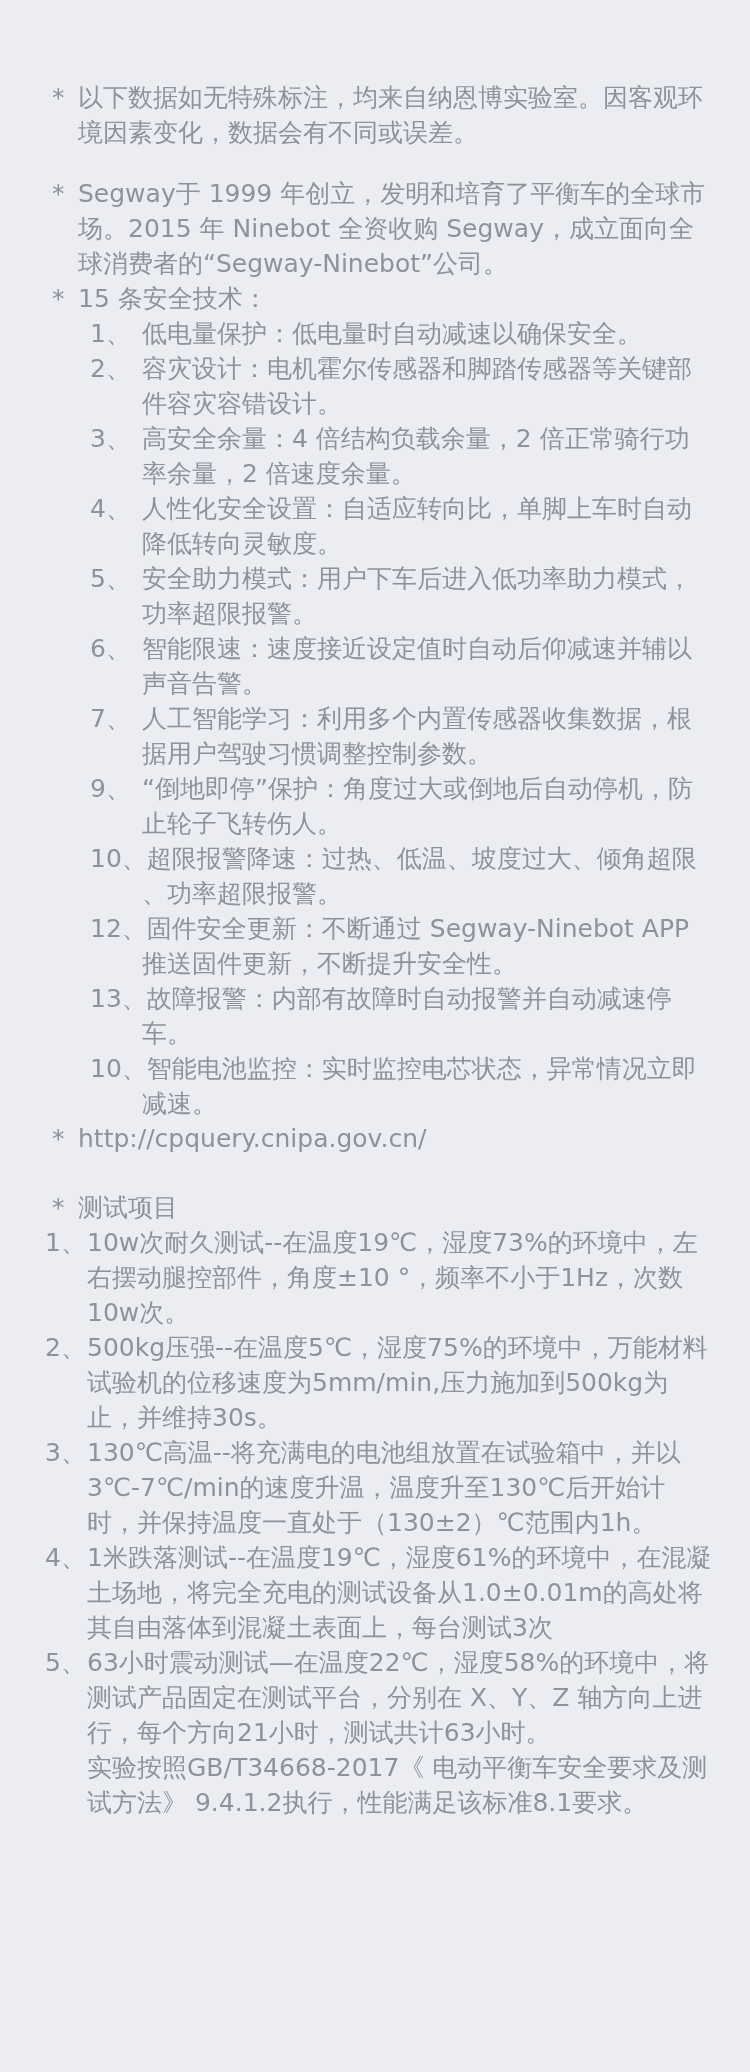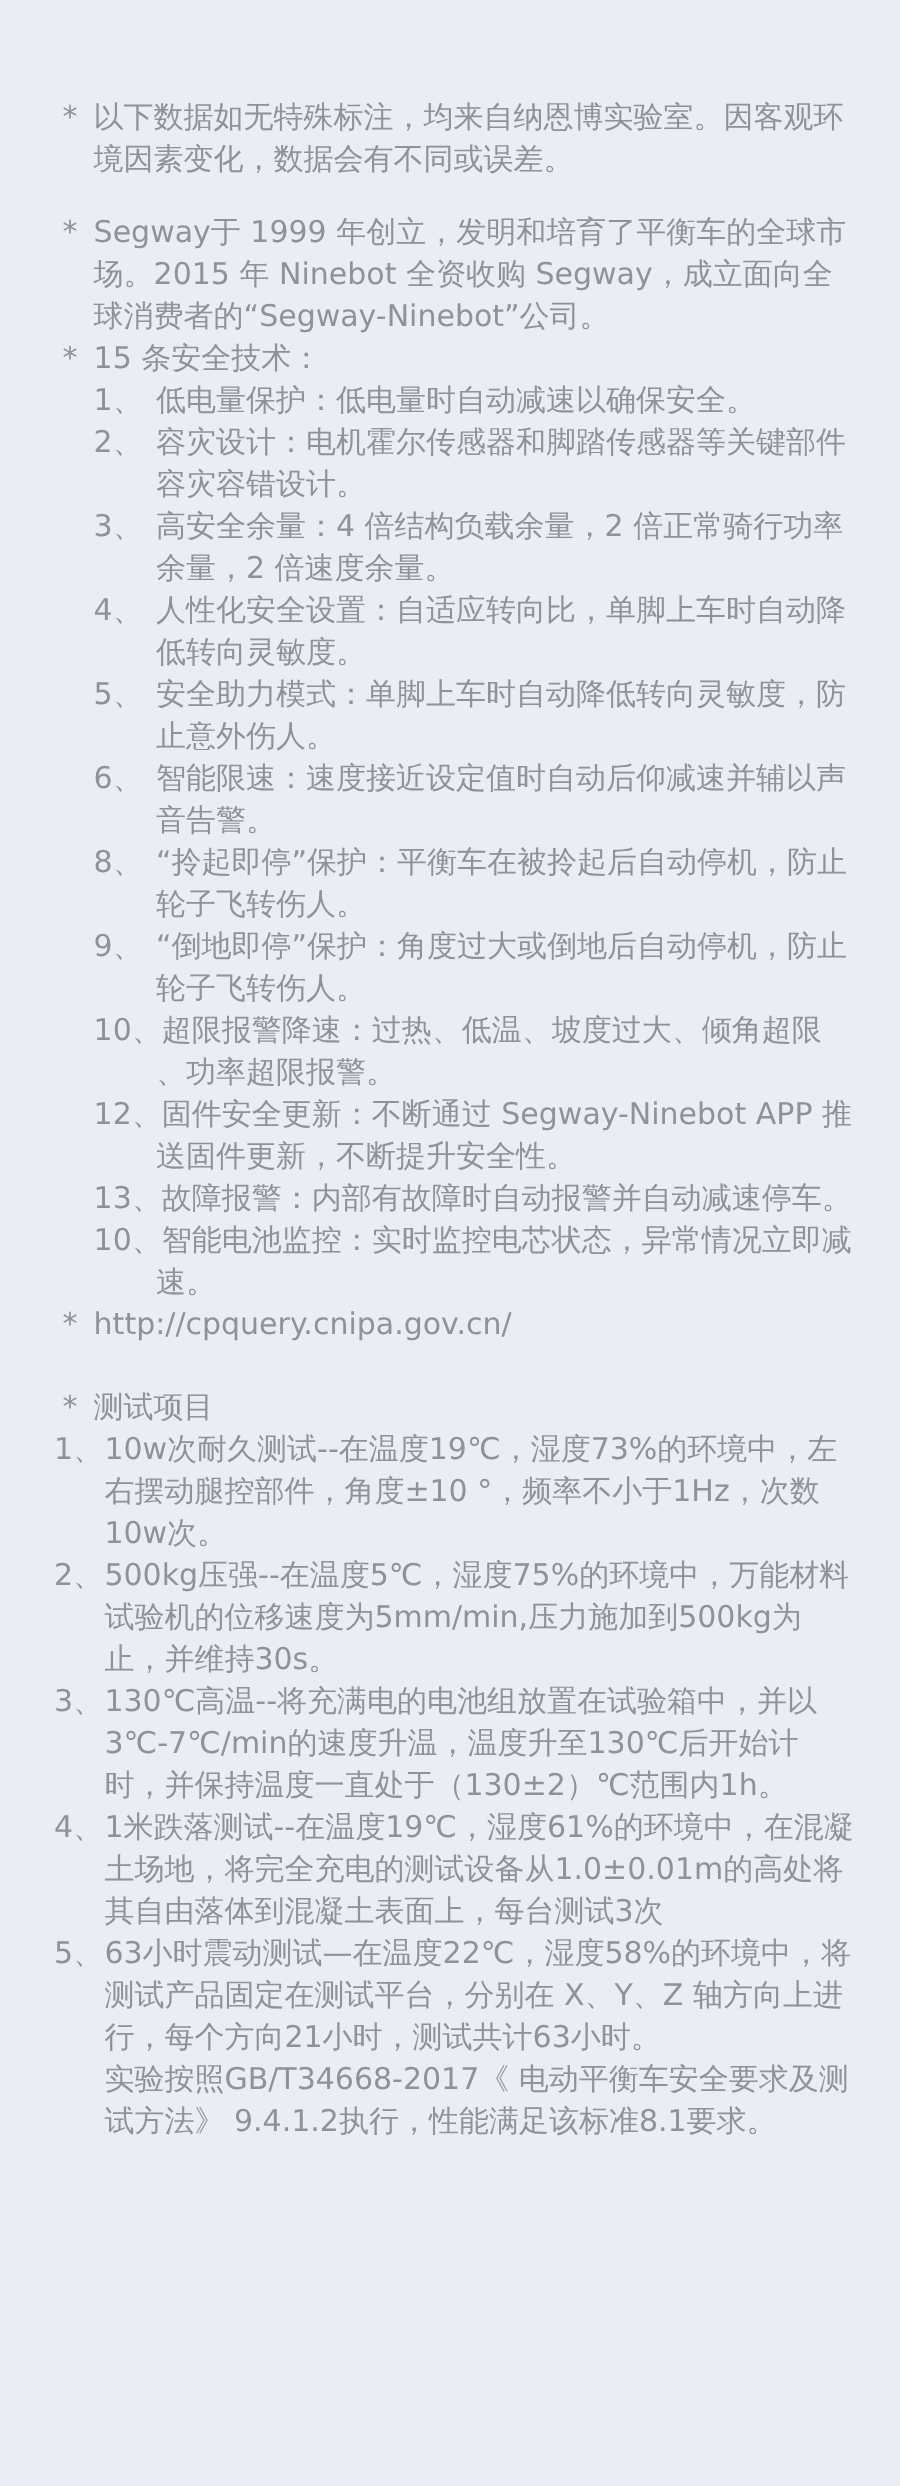--- a/index.html
+++ b/index.html
@@ -30,21 +30,21 @@
       position: absolute;
       left: 0;
       top: 0;
       width: 26px;
     }
     .note-gap {
       margin-top: 26px;
     }
     
     .safety-list {
-      margin-left: 26px;
+      margin-left: 38px;
     }
     .safety-list .item {
       padding-left: 52px;
     }
     .safety-list .num {
       display: inline-block;
       min-width: 52px;
       margin-left: -52px;
       vertical-align: top;
     }
@@ -90,23 +90,23 @@
   <div>
     <div class="starred">
       <span class="marker">*</span>
       <span class="item-text">15 条安全技术：</span>
     </div>
     <div class="safety-list">
       <div class="item"><span class="num">1、</span><span class="item-text">低电量保护：低电量时自动减速以确保安全。</span></div>
       <div class="item"><span class="num">2、</span><span class="item-text">容灾设计：电机霍尔传感器和脚踏传感器等关键部件容灾容错设计。</span></div>
       <div class="item"><span class="num">3、</span><span class="item-text">高安全余量：4 倍结构负载余量，2 倍正常骑行功率余量，2 倍速度余量。</span></div>
       <div class="item"><span class="num">4、</span><span class="item-text">人性化安全设置：自适应转向比，单脚上车时自动降低转向灵敏度。</span></div>
-      <div class="item"><span class="num">5、</span><span class="item-text">安全助力模式：单脚上车时自动降低转向灵敏度，防止意外伤人。</span></div>
+      <div class="item"><span class="num">5、</span><span class="item-text">安全助力模式：用户下车后进入低功率助力模式，功率超限报警。</span></div>
       <div class="item"><span class="num">6、</span><span class="item-text">智能限速：速度接近设定值时自动后仰减速并辅以声音告警。</span></div>
-      <div class="item"><span class="num">8、</span><span class="item-text">“拎起即停”保护：平衡车在被拎起后自动停机，防止轮子飞转伤人。</span></div>
+      <div class="item"><span class="num">7、</span><span class="item-text">人工智能学习：利用多个内置传感器收集数据，根据用户驾驶习惯调整控制参数。</span></div>
       <div class="item"><span class="num">9、</span><span class="item-text">“倒地即停”保护：角度过大或倒地后自动停机，防止轮子飞转伤人。</span></div>
       <div class="item"><span class="num">10、</span><span class="item-text">超限报警降速：过热、低温、坡度过大、倾角超限 、功率超限报警。</span></div>
       <div class="item"><span class="num">12、</span><span class="item-text">固件安全更新：不断通过 Segway-Ninebot APP 推送固件更新，不断提升安全性。</span></div>
       <div class="item"><span class="num">13、</span><span class="item-text">故障报警：内部有故障时自动报警并自动减速停车。</span></div>
       <div class="item"><span class="num">10、</span><span class="item-text">智能电池监控：实时监控电芯状态，异常情况立即减速。</span></div>
     </div>
   </div>
 
   <div class="starred">
     <span class="marker">*</span>

